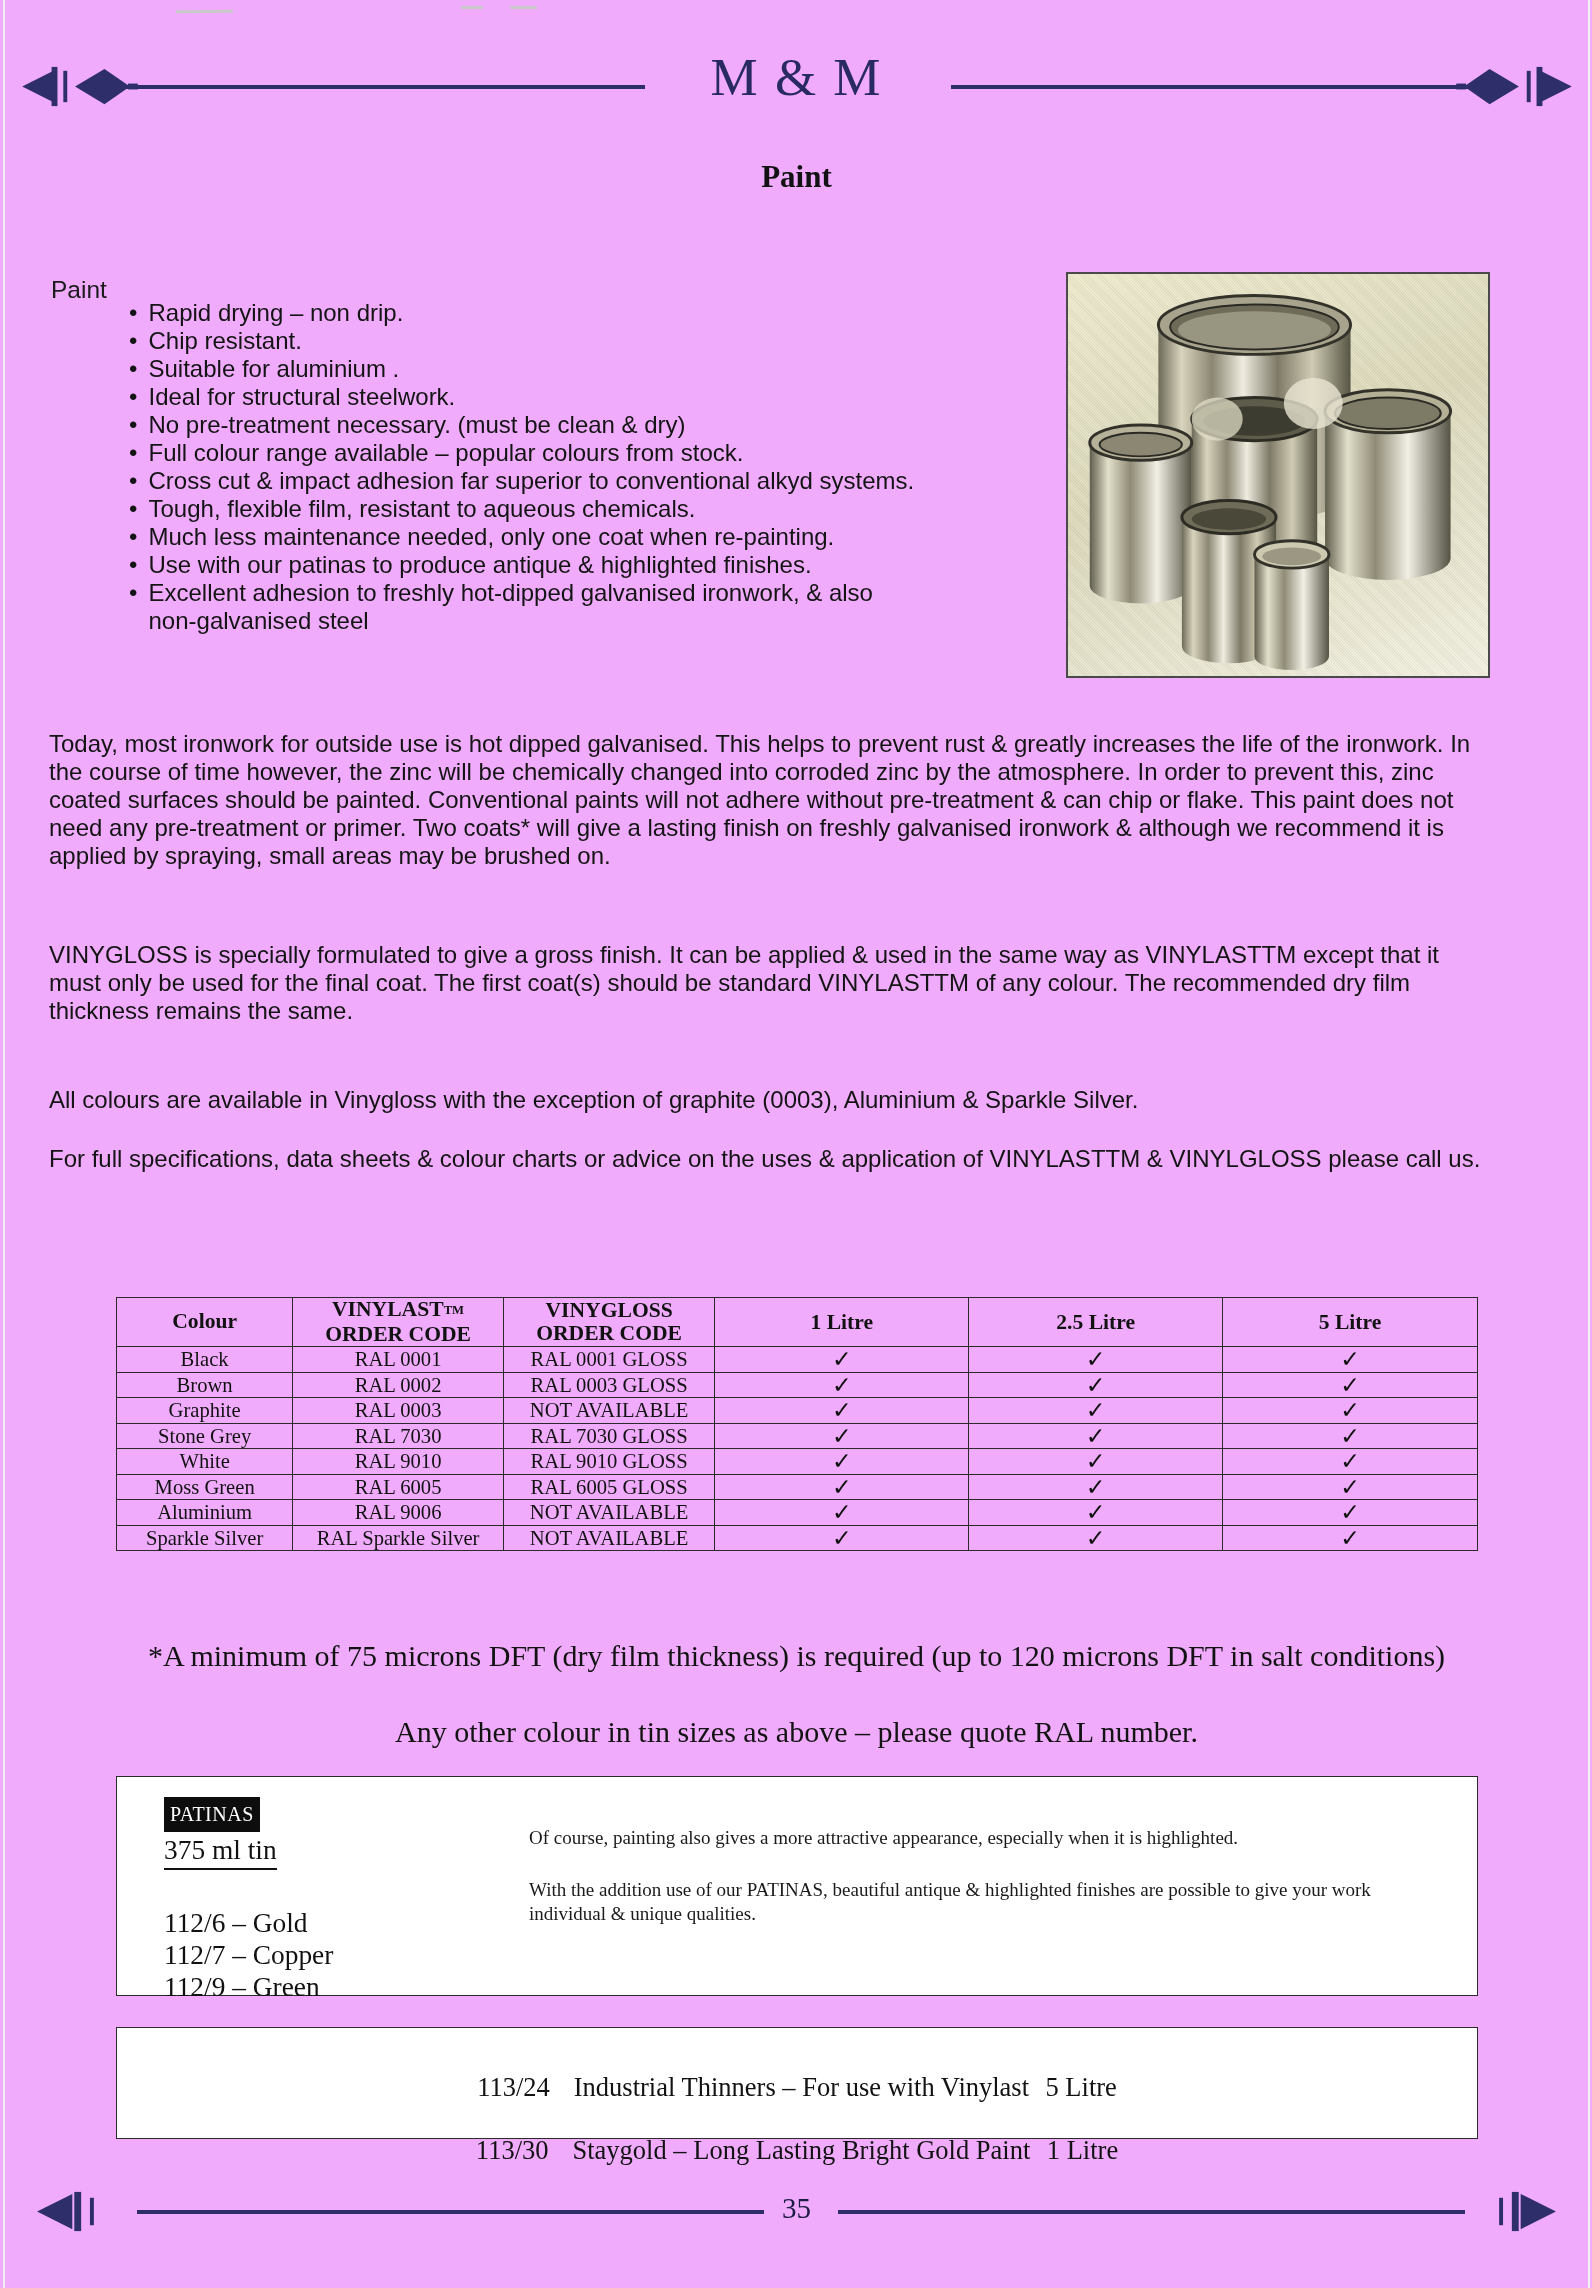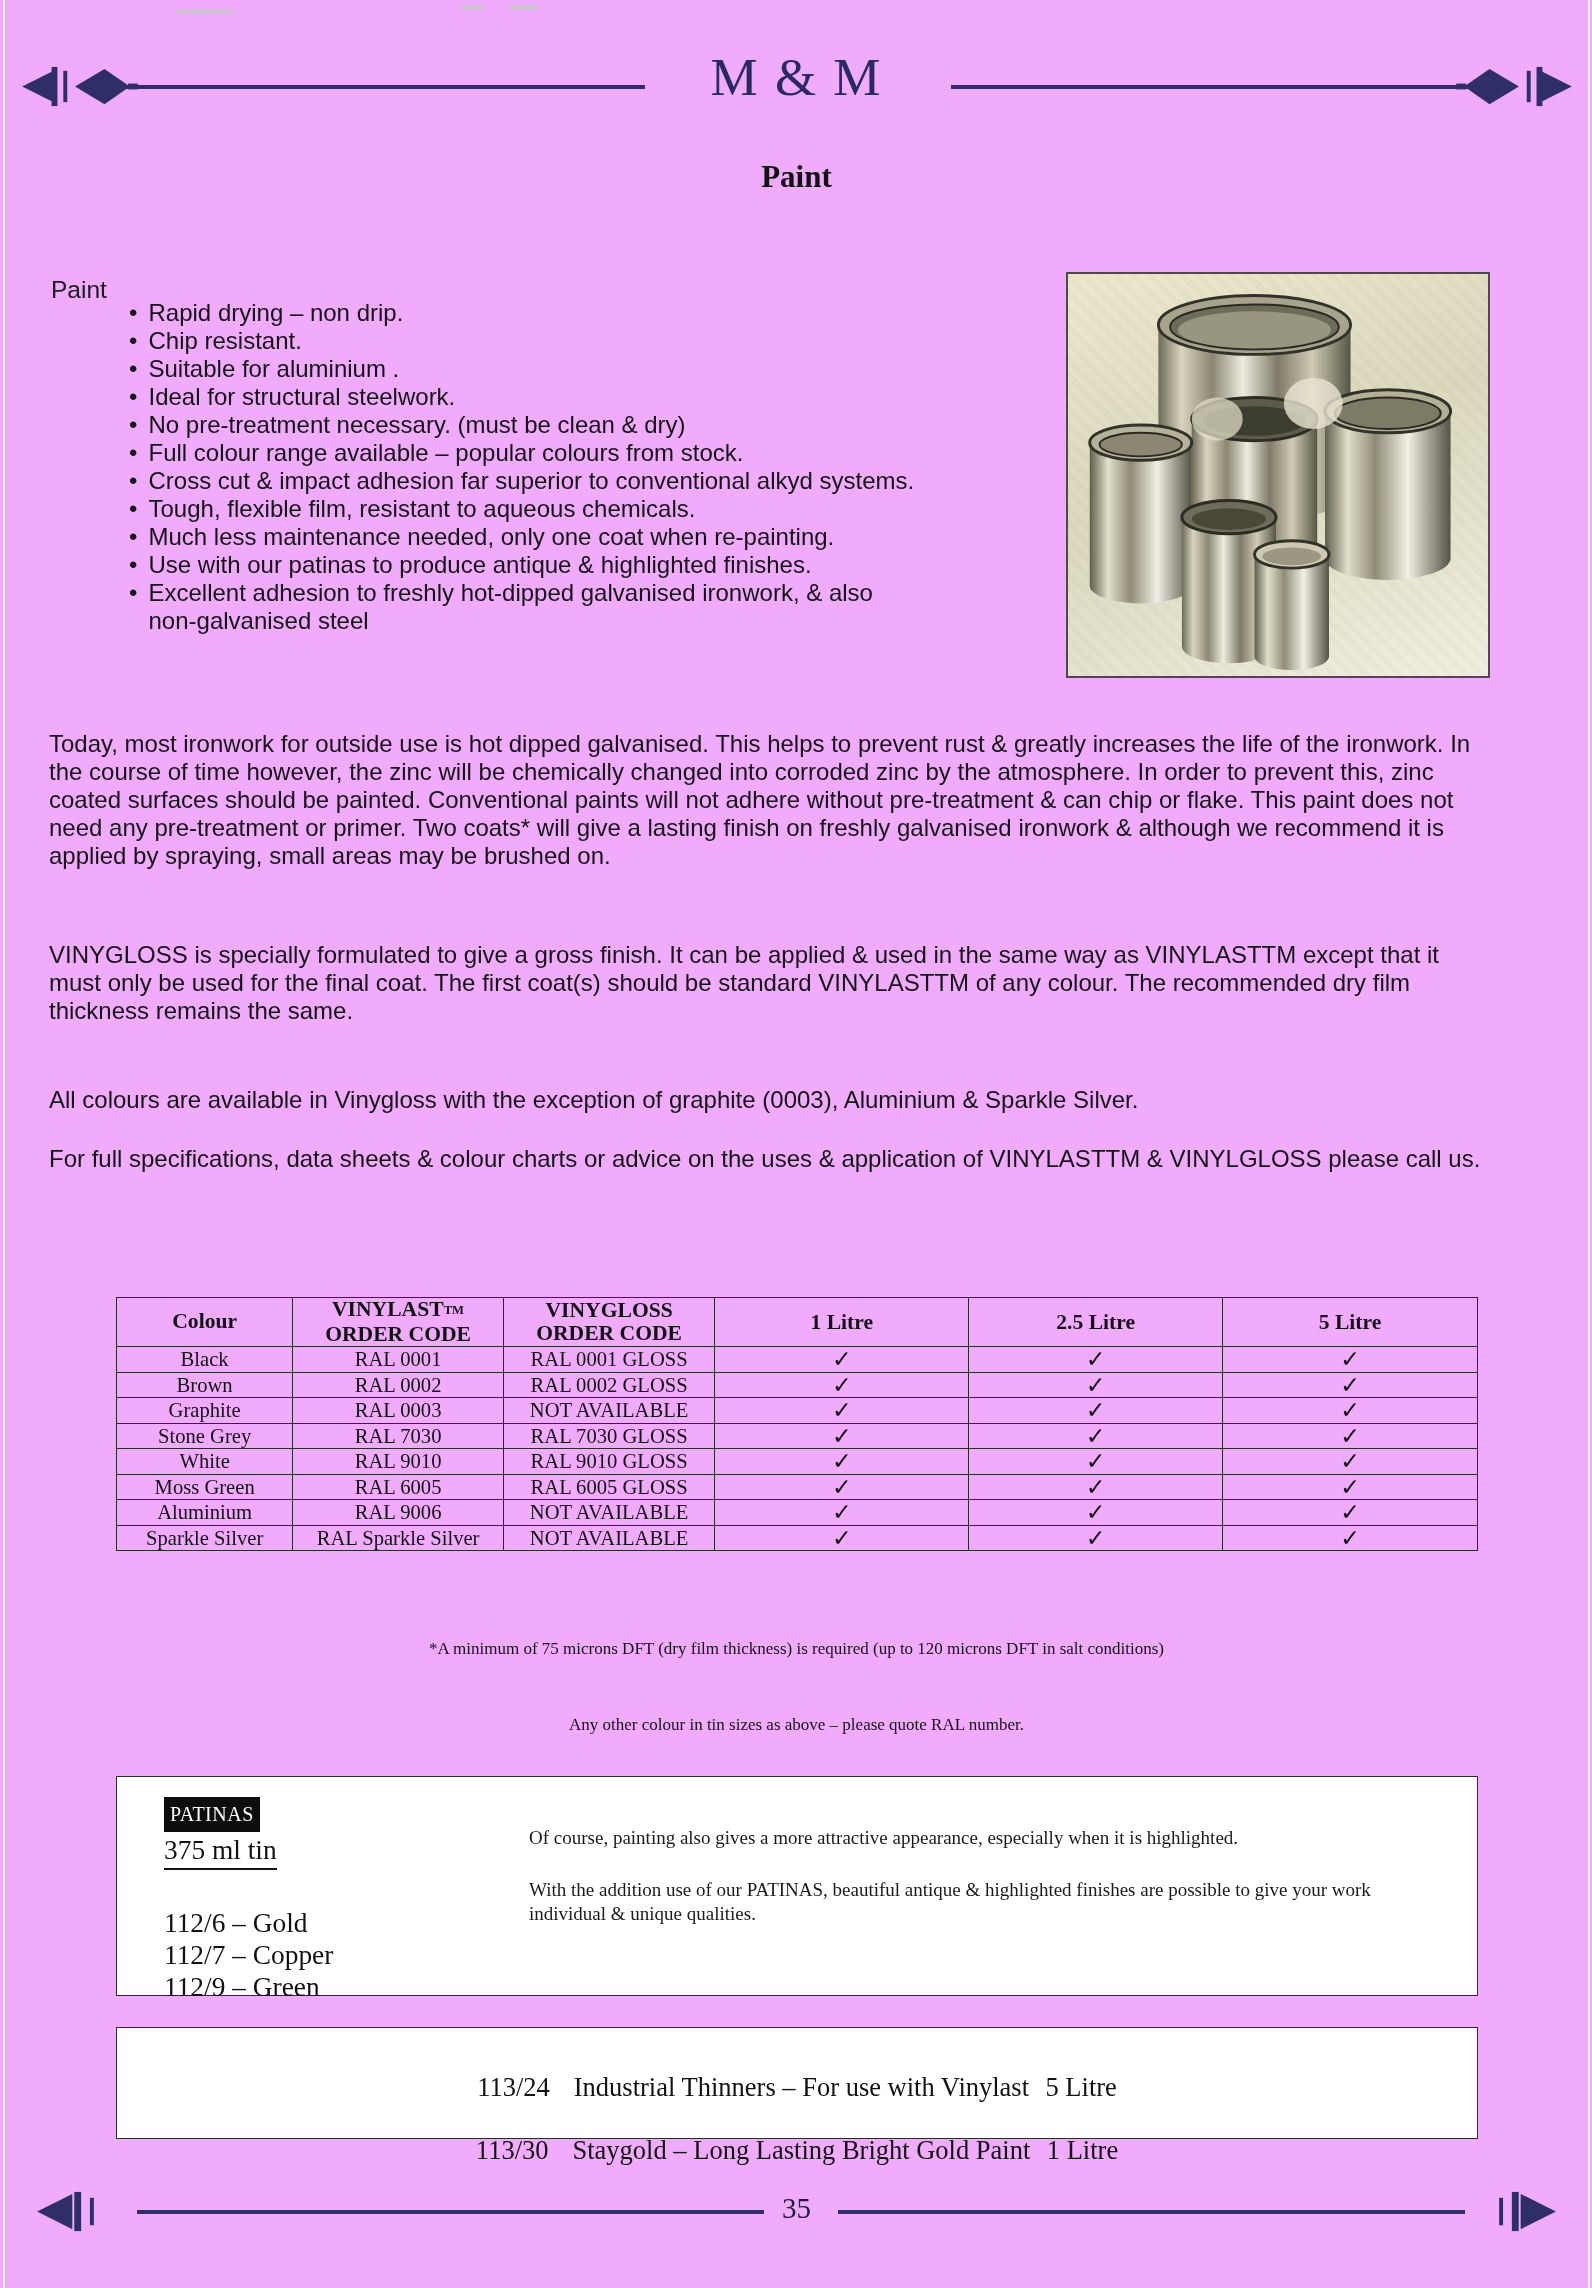--- a/index.html
+++ b/index.html
@@ -105,21 +105,21 @@
   .c-vl{width:208px;}
   .c-vg{width:209px;}
   .c-l1{width:251px;}
   .c-l25{width:251px;}
   .c-l5{width:252px;}
 
   
   .note{
     position:absolute;left:0;width:1593px;text-align:center;
     font-family:"Liberation Serif",serif;
-    font-size:17px;color:#131313;
+    font-size:30px;color:#131313;
   }
   .note.n1{top:1639px;}
   .note.n2{top:1715px;}
 
   
   .box{
     position:absolute;border:1.8px solid #2b2b2b;background:#fff;
   }
   .box.patinas{left:116px;top:1776px;width:1360px;height:218px;}
   .box.thinners{left:116px;top:2027px;width:1360px;height:110px;}
@@ -355,21 +355,21 @@
             <td class="c-colour">Black</td>
             <td class="c-vl">RAL 0001</td>
             <td class="c-vg">RAL 0001 GLOSS</td>
             <td class="tick c-l1">✓</td>
             <td class="tick c-l25">✓</td>
             <td class="tick c-l5">✓</td>
           </tr>
           <tr>
             <td class="c-colour">Brown</td>
             <td class="c-vl">RAL 0002</td>
-            <td class="c-vg">RAL 0002 GLOSS</td>
+            <td class="c-vg">RAL 0003 GLOSS</td>
             <td class="tick c-l1">✓</td>
             <td class="tick c-l25">✓</td>
             <td class="tick c-l5">✓</td>
           </tr>
           <tr>
             <td class="c-colour">Graphite</td>
             <td class="c-vl">RAL 0003</td>
             <td class="c-vg">NOT AVAILABLE</td>
             <td class="tick c-l1">✓</td>
             <td class="tick c-l25">✓</td>

